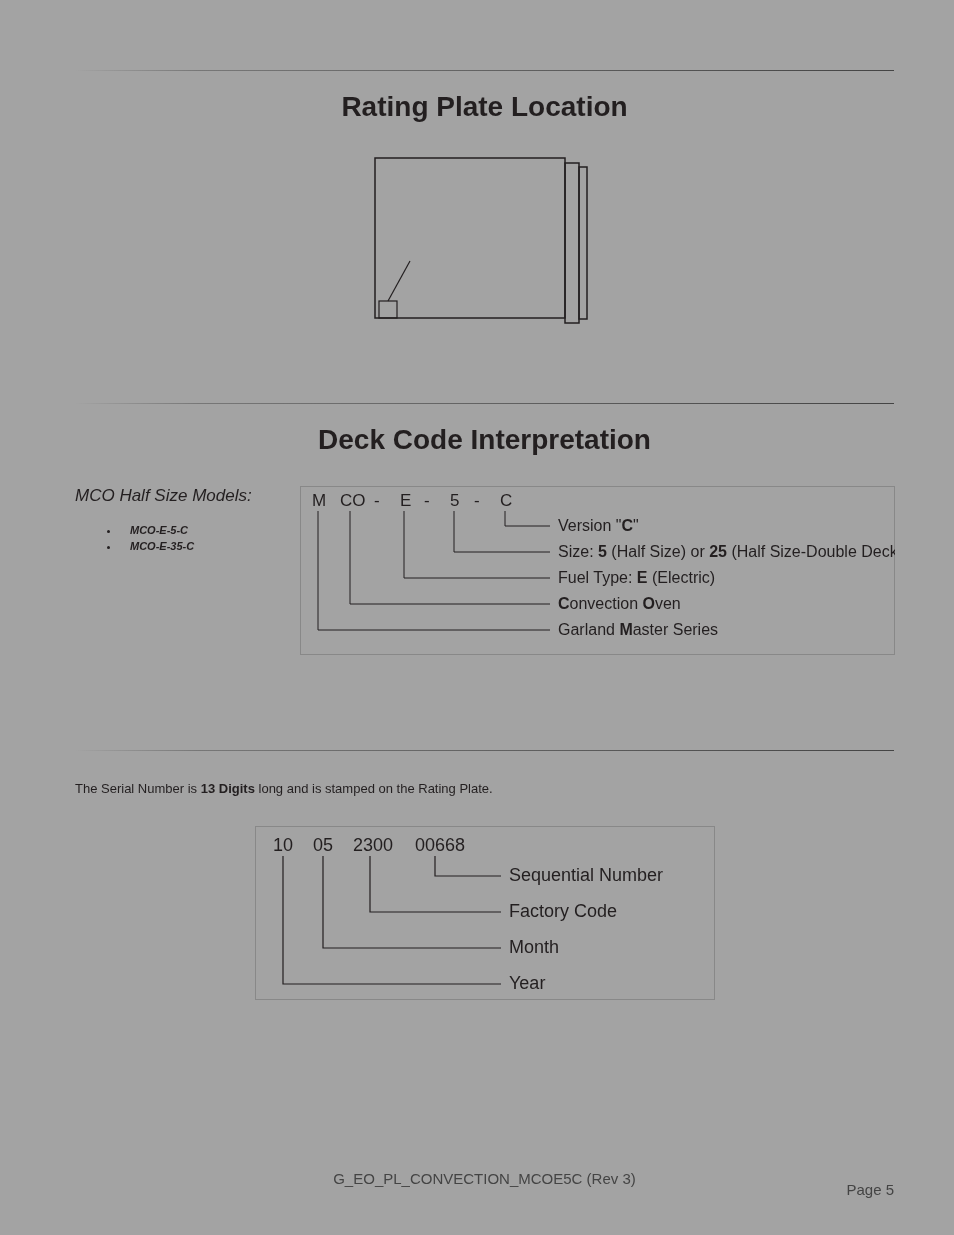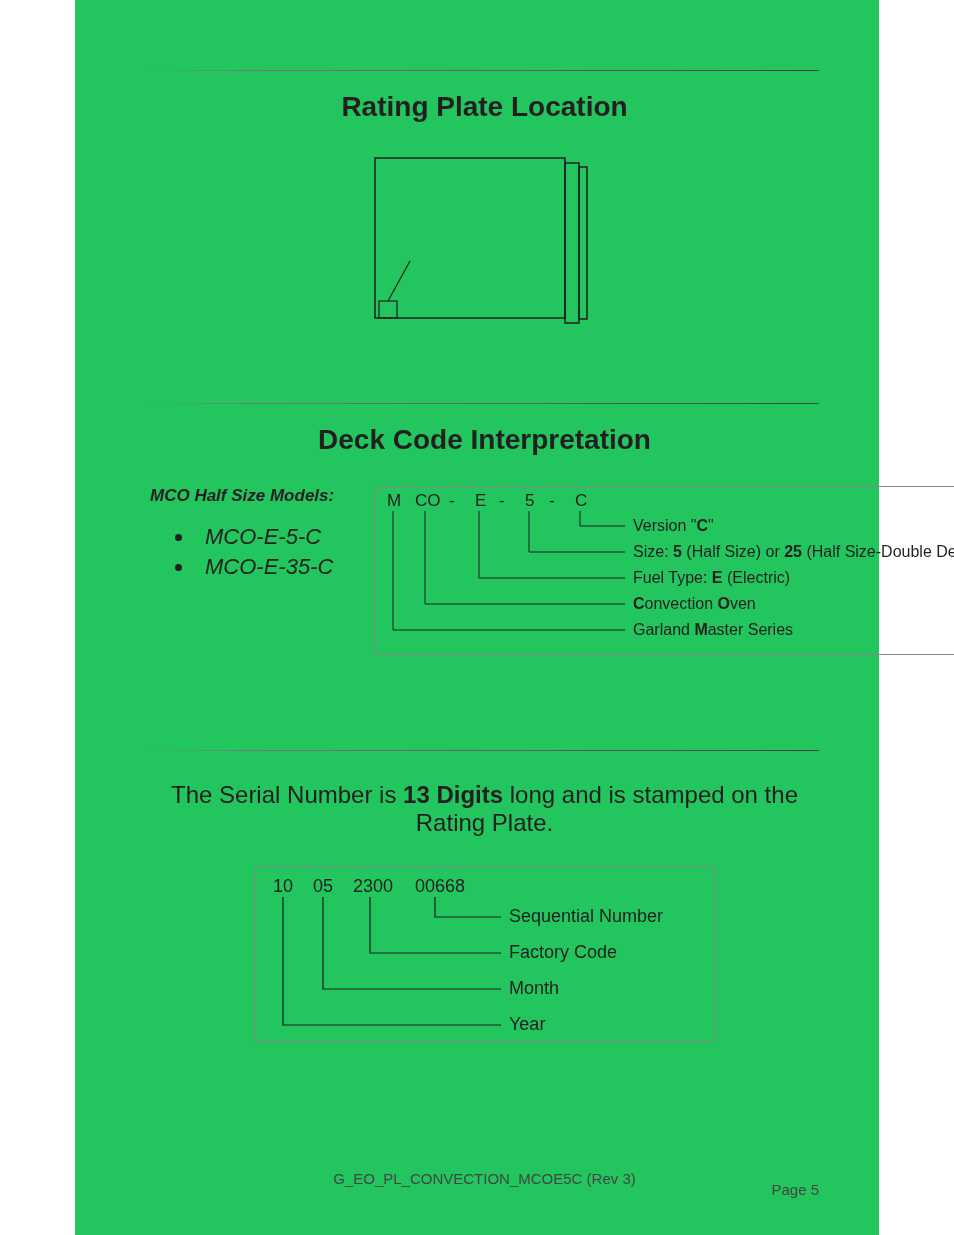--- a/index.html
+++ b/index.html
@@ -1,29 +1,29 @@
 <!DOCTYPE html>
 <html><head>
 <meta charset="utf-8">
 <style>
   body{margin:0;background:#fff;font-family:"Myriad Pro","Segoe UI",Arial,sans-serif;color:#231f20}
-  .page{width:804px;height:1235px;position:relative;margin:0 auto;background:#22c55e}
+  .page{width:954px;height:1235px;position:relative;margin:0 auto;background:#a3a3a3}
   .content{position:absolute;left:75px;right:60px;top:70px;bottom:60px}
   .rule{height:1px;background:linear-gradient(to right,rgba(0,0,0,0) 0%,#777 15%,#444 100%);margin-bottom:20px}
   h1{font-size:28px;font-weight:700;text-align:center;margin:0 0 30px 0;color:#231f20}
   .sec-rating{margin-bottom:70px}
   .oven-svg{display:block;margin:0 auto}
   .sec-model{margin-bottom:90px}
   .model-row{display:flex}
   .model-left{width:225px;flex:none}
-  .models-head{font-style:italic;font-weight:700;font-size:17px;margin-bottom:18px}
+  .models-head{font-style:italic;font-weight:400;font-size:17px;margin-bottom:18px}
   .model-list{list-style:disc;margin:0;padding-left:45px}
-  .model-list li{font-style:italic;font-weight:400;font-size:22px;margin:4px 0;padding-left:10px}
+  .model-list li{font-style:italic;font-weight:700;font-size:11px;margin:4px 0;padding-left:10px}
   .model-diagram{flex:1}
-  .serial-intro{text-align:center;font-size:24px;margin:30px 0 30px 0}
+  .serial-intro{text-align:left;font-size:13px;margin:30px 0 30px 0}
   .serial-diag{display:block;margin:0 auto}
   .footer{position:absolute;bottom:48px;left:75px;right:60px;font-size:15px;color:#444}
   .footer .fc{text-align:center}
   .footer .fr{position:absolute;right:0;top:11px}
   svg text{font-family:"Myriad Pro","Segoe UI",Arial,sans-serif;fill:#231f20}
 </style>
 </head>
 <body>
 
 <div class="page">

